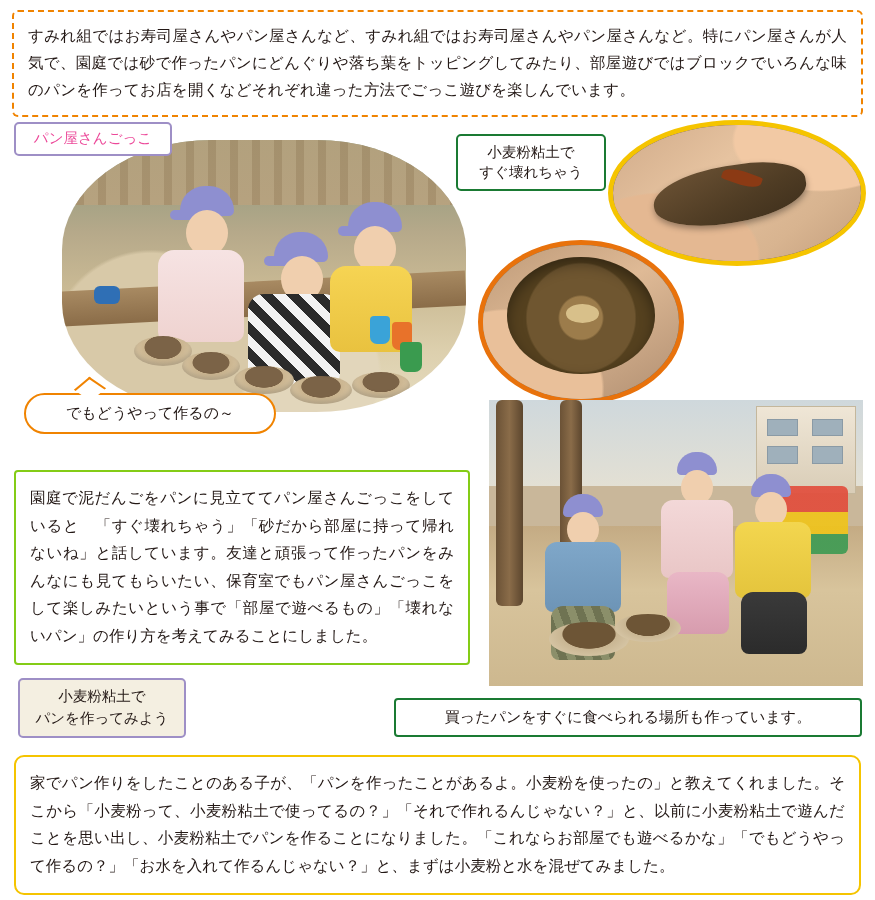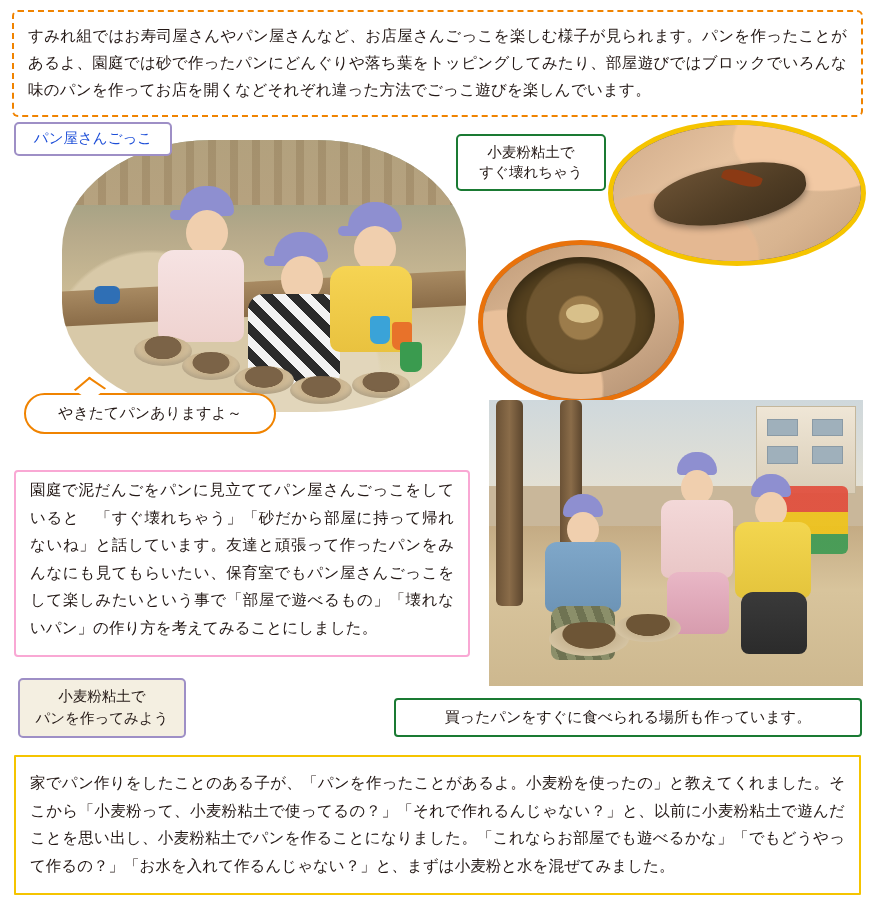--- a/index.html
+++ b/index.html
@@ -49,21 +49,21 @@
     background: #ffffff;
     font-size: 14.5px;
     line-height: 1.35;
     text-align: center;
     padding: 5px 12px;
     border-radius: 5px;
     z-index: 6;
   }
   .tab-purple {
     border: 2px solid #9e8fc6;
-    color: #1d4ed8;
+    color: #ec4899;
   }
   .tab-green {
     border: 2px solid #1a7a33;
     color: #231815;
   }
 
   #label-panya {
     left: 14px;
     top: 122px;
     width: 158px;
@@ -246,24 +246,24 @@
     transform: rotate(42deg) skew(-8deg,-8deg);
   }
 
   
   #box-engei {
     position: absolute;
     left: 14px;
     top: 470px;
     width: 456px;
     box-sizing: border-box;
-    border: 2px solid #f9a8d4;
+    border: 2px solid #84cc16;
     border-radius: 4px;
     background: #ffffff;
-    padding: 4px 14px 14px 14px;
+    padding: 12px 14px 14px 14px;
   }
   #box-engei .body-text {
     font-size: 15.5px;
     line-height: 1.78;
     text-align: justify;
   }
 
   
   #photo-playground {
     position: absolute;
@@ -352,37 +352,37 @@
   }
 
   
   #box-bottom {
     position: absolute;
     left: 14px;
     top: 755px;
     width: 847px;
     box-sizing: border-box;
     border: 2px solid #f5c400;
-    border-radius: 1px;
+    border-radius: 10px;
     background: #ffffff;
     padding: 12px 14px 14px 14px;
   }
   #box-bottom .body-text {
     font-size: 15.5px;
     line-height: 1.78;
     text-align: justify;
   }
 </style>
 </head>
 <body>
 
 <div class="page">
 
   <div class="intro-box">
-    <div class="intro-text">すみれ組ではお寿司屋さんやパン屋さんなど、お店屋さんごっこを楽しむ様子が見られます。パンを作ったことがあるよ、園庭では砂で作ったパンにどんぐりや落ち葉をトッピングしてみたり、部屋遊びではブロックでいろんな味のパンを作ってお店を開くなどそれぞれ違った方法でごっこ遊びを楽しんでいます。</div>
+    <div class="intro-text">すみれ組ではお寿司屋さんやパン屋さんなど、すみれ組ではお寿司屋さんやパン屋さんなど。特にパン屋さんが人気で、園庭では砂で作ったパンにどんぐりや落ち葉をトッピングしてみたり、部屋遊びではブロックでいろんな味のパンを作ってお店を開くなどそれぞれ違った方法でごっこ遊びを楽しんでいます。</div>
   </div>
 
   <div class="tab-label tab-purple" id="label-panya">パン屋さんごっこ</div>
 
   <div class="photo" id="photo-sandbox">
     <div class="fence"></div>
     <div class="wall"></div>
 
     <div class="cap" style="left:118px; top:46px;"></div>
     <div class="face" style="left:124px; top:70px;"></div>
@@ -419,21 +419,21 @@
     <div class="leaf"></div>
   </div>
 
   <div id="photo-bowl-wrap">
     <div class="hand2"></div>
     <div class="bowl2">
       <div class="dough"></div>
     </div>
   </div>
 
-  <div id="bubble-yakitate">やきたてパンありますよ～</div>
+  <div id="bubble-yakitate">でもどうやって作るの～</div>
 
   <div id="box-engei">
     <div class="body-text">園庭で泥だんごをパンに見立ててパン屋さんごっこをしていると　「すぐ壊れちゃう」「砂だから部屋に持って帰れないね」と話しています。友達と頑張って作ったパンをみんなにも見てもらいたい、保育室でもパン屋さんごっこをして楽しみたいという事で「部屋で遊べるもの」「壊れないパン」の作り方を考えてみることにしました。</div>
   </div>
 
   <div id="photo-playground">
     <div class="sky"></div>
     <div class="building">
       <div class="win" style="left:10%; top:14%; width:30%; height:18%;"></div>
       <div class="win" style="left:56%; top:14%; width:30%; height:18%;"></div>

